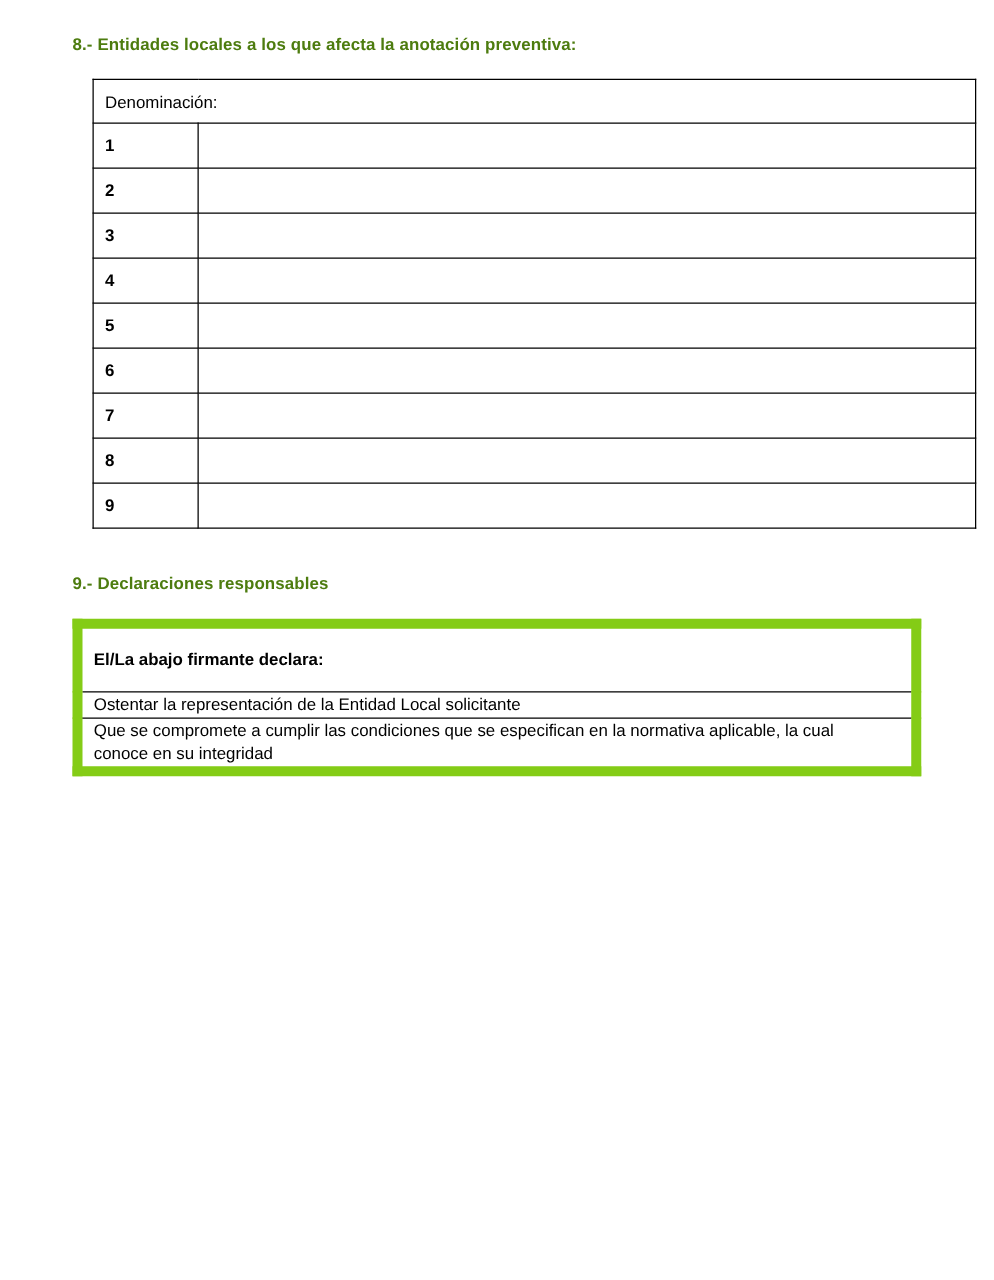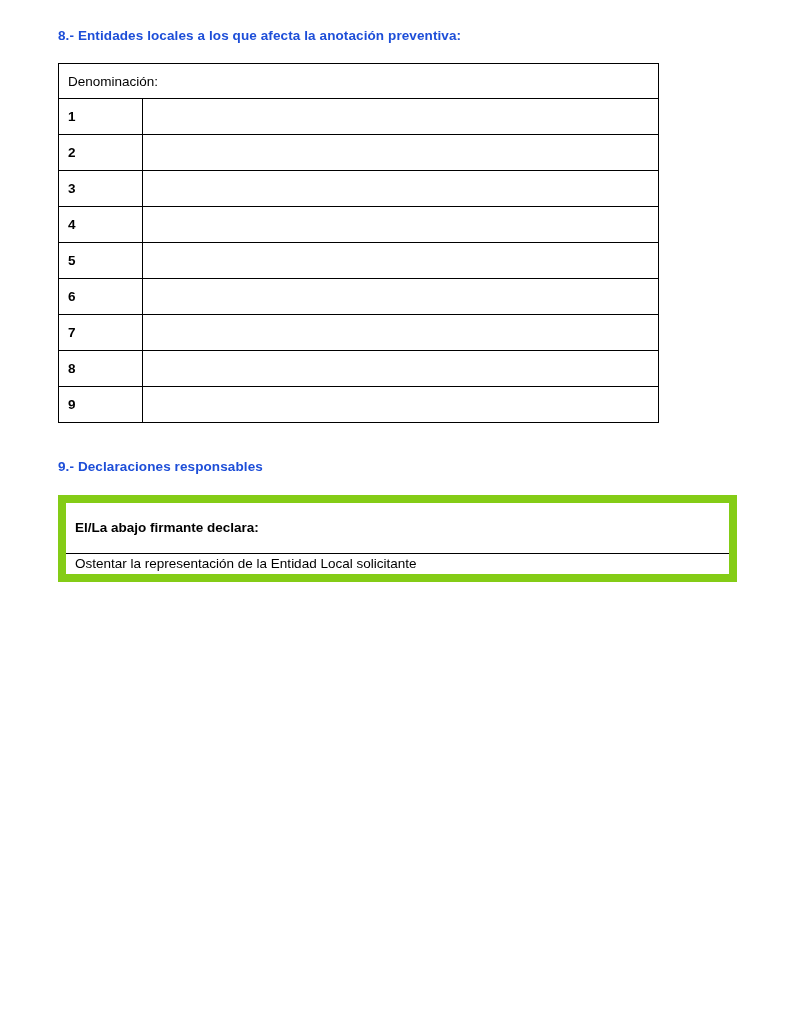--- a/index.html
+++ b/index.html
@@ -11,31 +11,32 @@
   }
   .page {
     width: 795px;
     height: 1024px;
     background: #ffffff;
     padding: 28px 58px 0 58px;
   }
   .section-heading {
     font-size: 13.5px;
     font-weight: bold;
-    color: #1d4ed8;
+    color: #4d7c0f;
     letter-spacing: 0.1px;
   }
   .heading-8 { margin-bottom: 20px; }
   .heading-9 { margin-top: 36px; margin-bottom: 21px; }
 
   
   table.entities-table {
     border-collapse: collapse;
-    width: 601px;
+    width: 707px;
     table-layout: fixed;
+    margin-left: 16px;
   }
   table.entities-table th,
   table.entities-table td {
     border: 1px solid #000000;
     font-size: 13.5px;
     text-align: left;
     vertical-align: middle;
     padding: 0 0 0 9px;
   }
   table.entities-table th {
@@ -134,16 +135,20 @@
   <table class="declarations-table">
     <thead>
       <tr>
         <th>El/La abajo firmante declara:</th>
       </tr>
     </thead>
     <tbody>
       <tr>
         <td>Ostentar la representación de la Entidad Local solicitante</td>
       </tr>
+      <tr>
+        <td>Que se compromete a cumplir las condiciones que se especifican en la normativa aplicable, la cual
+conoce en su integridad</td>
+      </tr>
     </tbody>
   </table>
 
 </div>
 
 </body></html>

